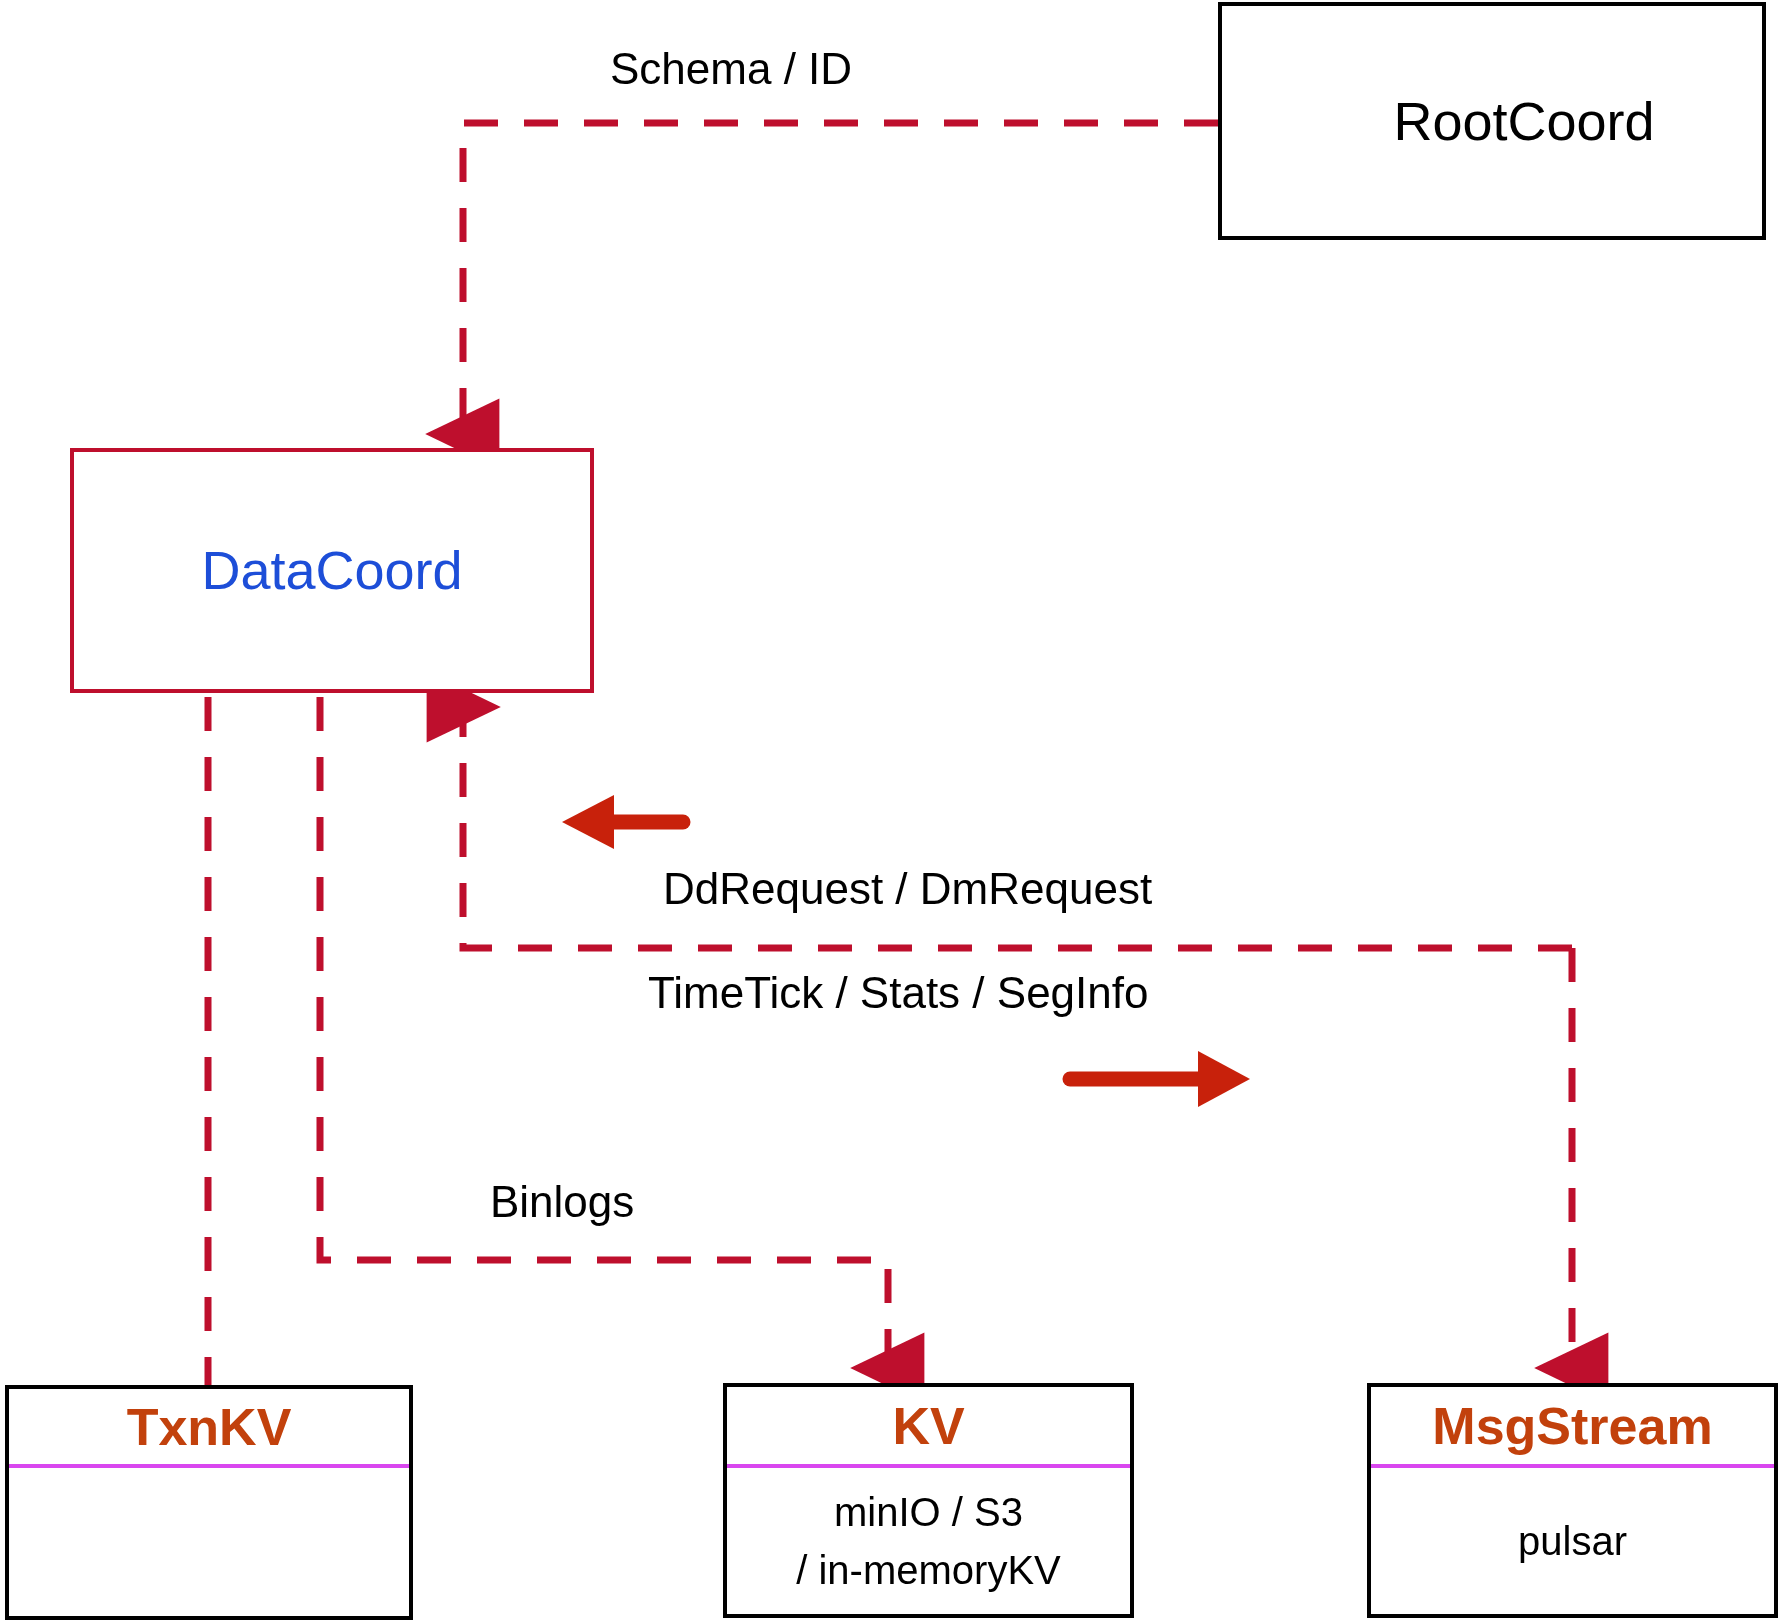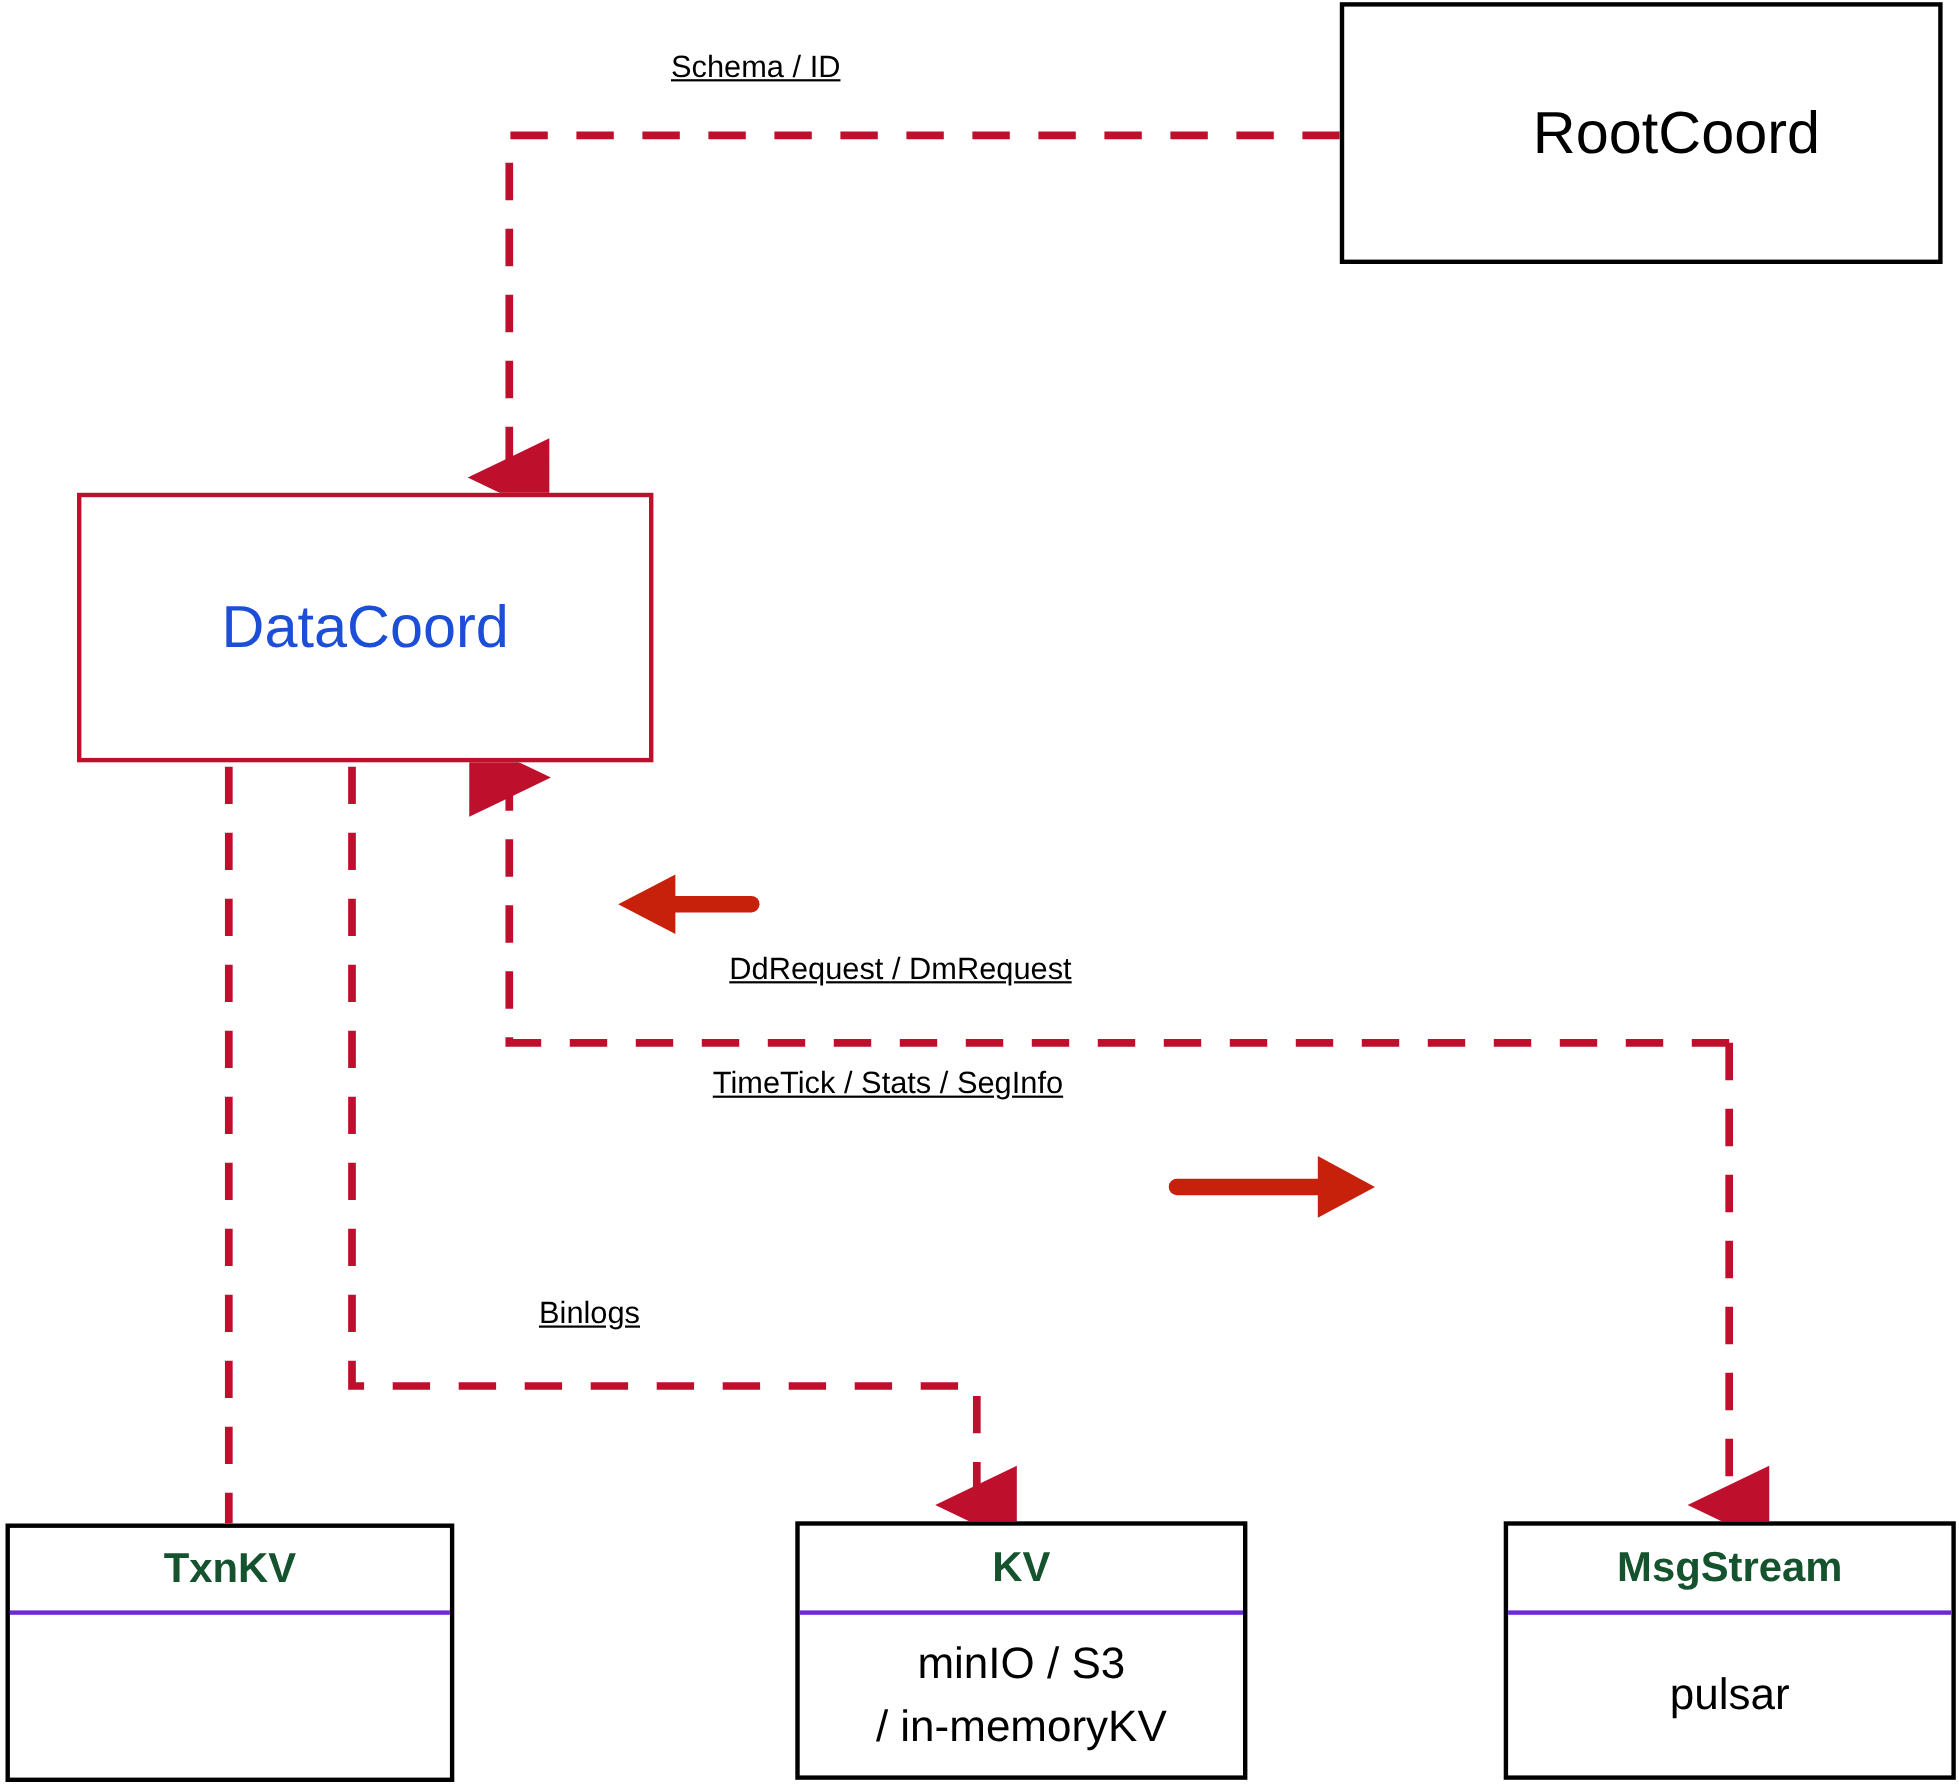--- a/index.html
+++ b/index.html
@@ -49,45 +49,44 @@
   }
   .cell-head {
     position: absolute;
     left: 0;
     width: 100%;
     box-sizing: border-box;
     display: flex;
     align-items: center;
     justify-content: center;
     font-weight: bold;
-    font-size: 38px;
-    color: #14532d;
-    border-bottom: 4px solid #6d28d9;
+    font-size: 52px;
+    color: #c2410c;
+    border-bottom: 4px solid #d946ef;
   }
   .cell-body {
     position: absolute;
     left: 0;
     width: 100%;
     box-sizing: border-box;
     display: flex;
     align-items: center;
     justify-content: center;
     flex-direction: column;
     font-size: 40px;
     color: #000000;
     text-align: center;
     line-height: 1.45;
   }
   .edge-label {
     position: absolute;
-    font-size: 28px;
+    font-size: 44px;
     color: #000000;
     white-space: nowrap;
     line-height: 1;
-    text-decoration: underline;
   }
   .center-fill {
     position: absolute;
     display: flex;
     align-items: center;
     justify-content: center;
     text-align: center;
   }
 </style>
 </head>

